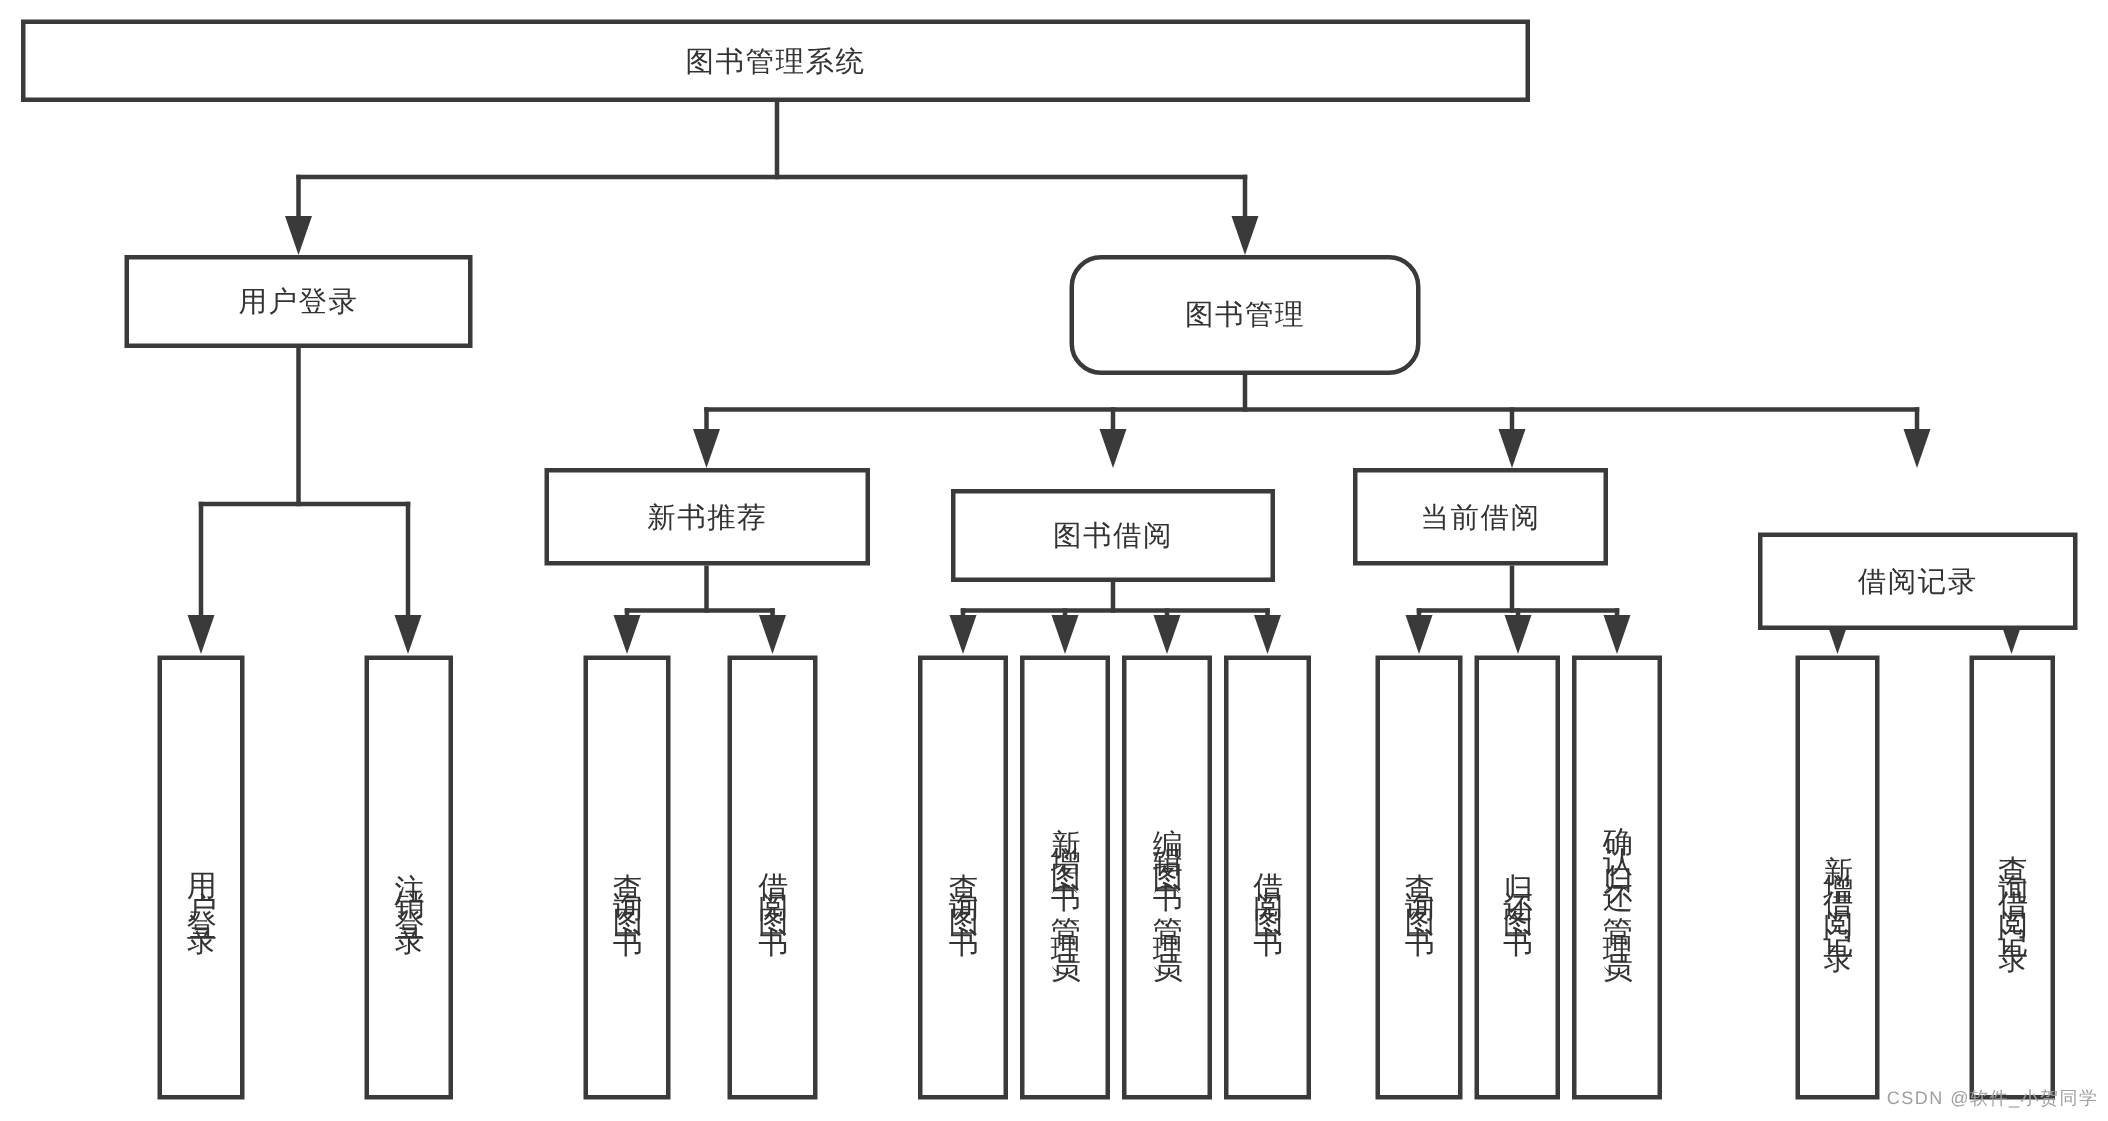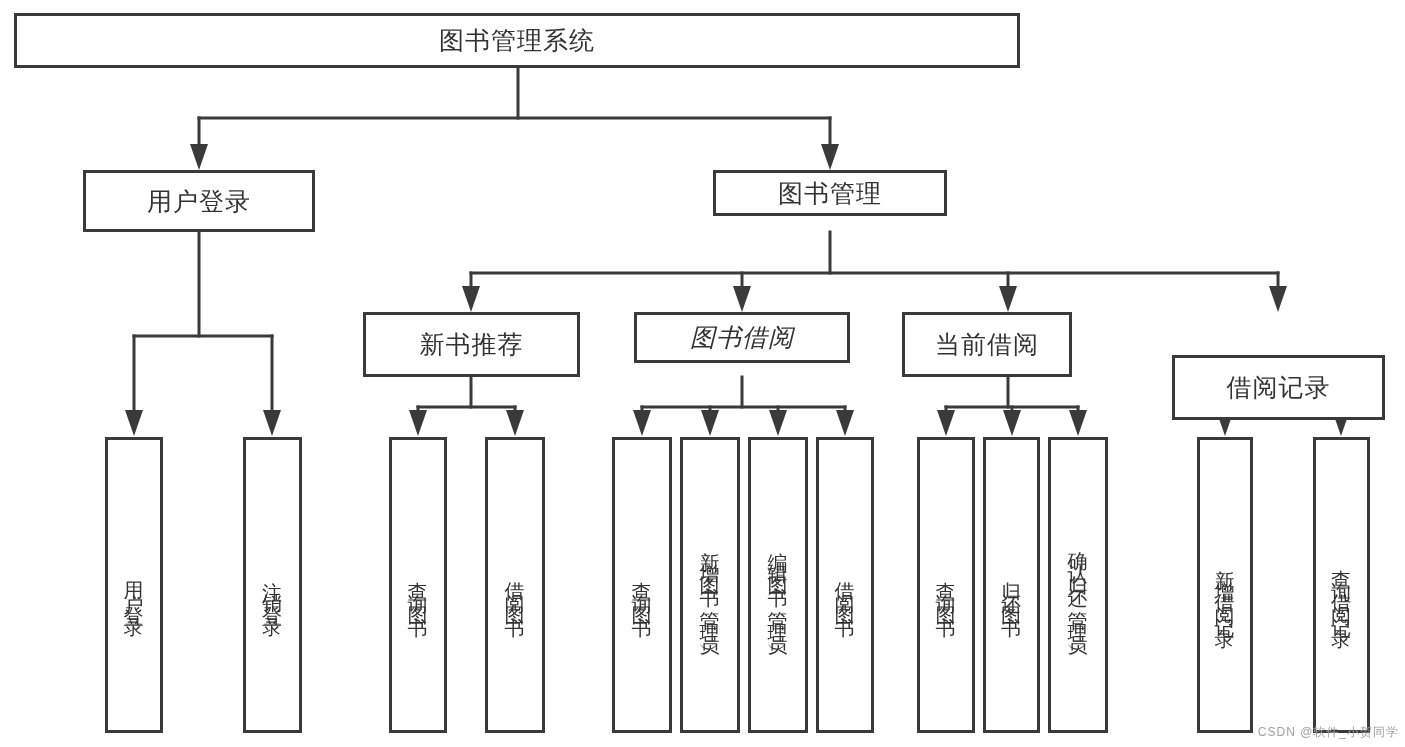--- a/index.html
+++ b/index.html
@@ -19,21 +19,21 @@
   svg.connectors{position:absolute;left:0;top:0;width:1405px;height:747px;}
   .c-line{stroke:var(--line);stroke-width:3;stroke-linecap:square;fill:none;}
   .c-arrow{fill:var(--line);stroke:none;}
   .node{
     position:absolute;
     box-sizing:border-box;
     border:3px solid var(--line);
     background:var(--bg);
     display:flex;align-items:center;justify-content:center;
     color:var(--text);
-    font-size:25px;
+    font-size:19px;
     letter-spacing:1px;
     text-align:center;
   }
   .leaf{
     writing-mode:vertical-rl;
     text-orientation:mixed;
     font-size:20px;
     letter-spacing:12px;
     line-height:1;
     padding-top:10px;
@@ -124,24 +124,24 @@
       <line class="c-line" x1="1225" y1="407" x2="1225" y2="412"></line>
       <polygon class="c-arrow" points="1216,410 1234,410 1225,436"></polygon>
       <line class="c-line" x1="1341" y1="407" x2="1341" y2="412"></line>
       <polygon class="c-arrow" points="1332,410 1350,410 1341,436"></polygon>
     </g>
   </svg>
 
   <div class="node" style="left:14px;top:13px;width:1006px;height:55px;">图书管理系统</div>
 
   <div class="node" style="left:83px;top:170px;width:232px;height:62px;">用户登录</div>
-  <div class="node" style="left:713px;top:170px;width:234px;height:46px;">图书管理</div>
+  <div class="node" style="left:713px;top:170px;width:234px;height:80px;border-radius:21px;">图书管理</div>
 
   <div class="node" style="left:363px;top:312px;width:217px;height:65px;">新书推荐</div>
-  <div class="node" style="left:634px;top:312px;width:216px;height:51px;font-style:italic;">图书借阅</div>
+  <div class="node" style="left:634px;top:326px;width:216px;height:62px;">图书借阅</div>
   <div class="node" style="left:902px;top:312px;width:170px;height:65px;">当前借阅</div>
   <div class="node" style="left:1172px;top:312px;width:213px;height:65px;margin-top:43px;">借阅记录</div>
 
   <div class="node leaf" style="left:105px;top:437px;width:58px;height:296px;">用户登录</div>
   <div class="node leaf" style="left:243px;top:437px;width:59px;height:296px;">注销登录</div>
 
   <div class="node leaf" style="left:389px;top:437px;width:58px;height:296px;">查询图书</div>
   <div class="node leaf" style="left:485px;top:437px;width:60px;height:296px;">借阅图书</div>
 
   <div class="node leaf" style="left:612px;top:437px;width:60px;height:296px;">查询图书</div>

